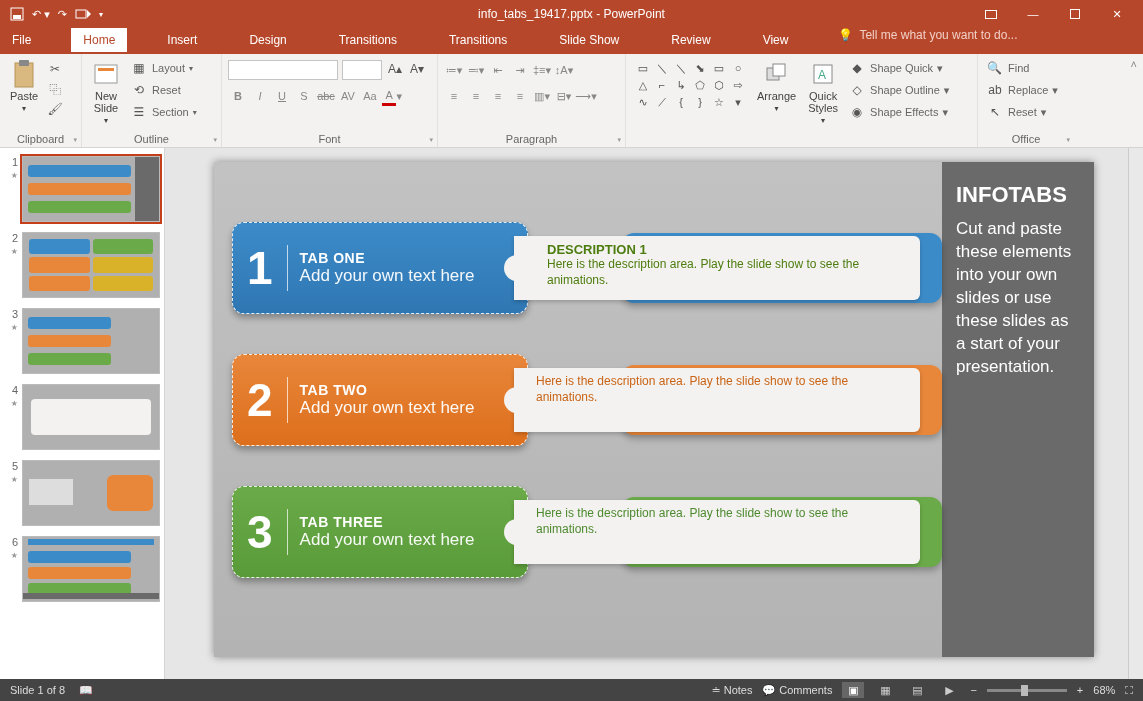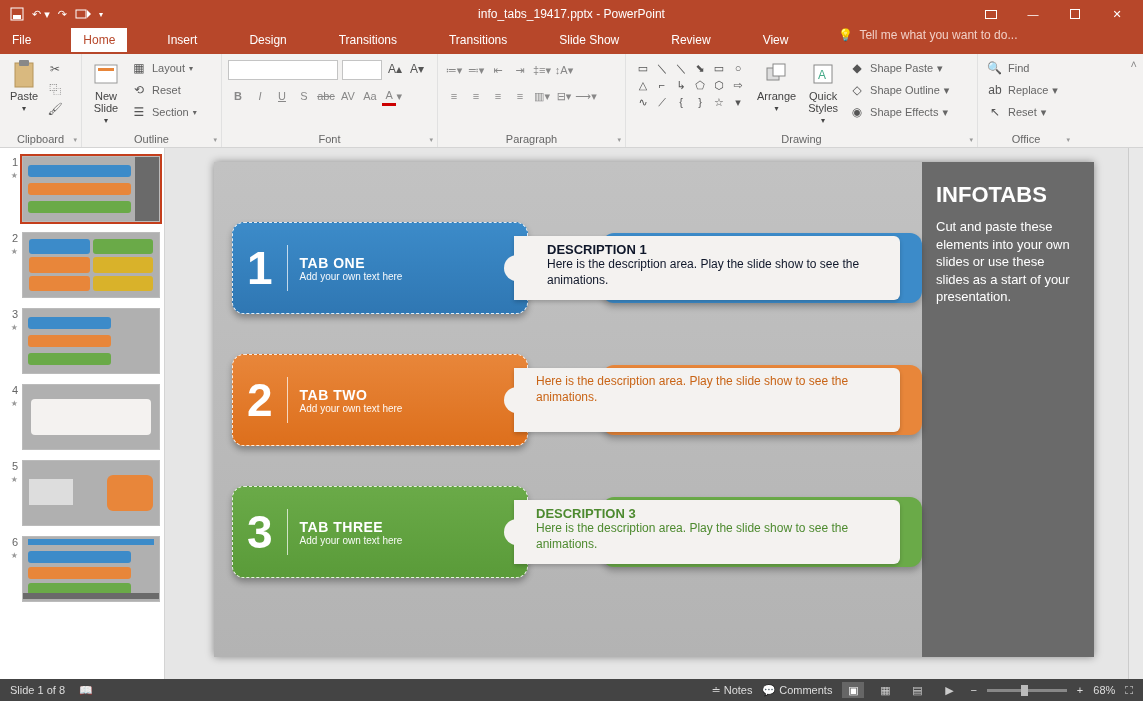--- a/index.html
+++ b/index.html
@@ -48,40 +48,40 @@
 .thumb .num { width: 14px; text-align: right; font-size: 11px; color: #666; }
 .thumb .num .star { color: #999; font-size: 8px; }
 .thumb .mini { flex: 1; height: 66px; border: 1px solid #bbb; background: #b0b0b0; position: relative; overflow: hidden; }
 .thumb.active .mini { outline: 2px solid #c43e1c; outline-offset: 0; }
 .mini .miniside { position: absolute; right: 0; top: 0; bottom: 0; width: 24px; background: #6a6a6a; }
 
 .canvaswrap { flex: 1; display: flex; justify-content: center; align-items: flex-start; padding: 14px 14px; overflow: auto; background: #e6e6e6; position: relative; }
 .canvaswrap::after{ content:""; position:absolute; right:0; top:0; bottom:0; width:14px; background:#e9e9e9; border-left:1px solid #ccc;}
 .slide { width: 880px; height: 495px; background: linear-gradient(to bottom, #c2c2c2 0%, #b3b3b3 100%); box-shadow: 0 0 8px rgba(0,0,0,0.4); display: flex; }
 .slide .content { flex: 1; padding: 60px 0 0 18px; display: flex; flex-direction: column; gap: 40px; }
-.slide .sidebar { width: 172px; background: #6a6a6a; padding: 20px 14px; color: #fff; }
+.slide .sidebar { width: 152px; background: #6a6a6a; padding: 20px 14px; color: #fff; }
 .sidebar h1 { font-size: 22px; font-weight: 700; margin-bottom: 10px; }
-.sidebar p { font-size: 13px; line-height: 1.35; }
+.sidebar p { font-size: 17px; line-height: 1.35; }
 
 .infotab { display: flex; align-items: center; height: 92px; }
 .tabhead { width: 296px; height: 92px; border-radius: 12px; display: flex; align-items: center; padding: 0 14px; color: #fff; position: relative; box-shadow: 0 4px 6px rgba(0,0,0,0.3); border: 1.5px dashed rgba(255,255,255,0.85); }
 .tabhead .bignum { font-size: 46px; font-weight: 700; margin-right: 14px; }
 .tabhead .divider { width: 1px; height: 46px; background: rgba(255,255,255,0.7); margin-right: 12px; }
 .tabhead .txt .t1 { font-size: 14px; font-weight: 700; letter-spacing: 0.5px; }
-.tabhead .txt .t2 { font-size: 10px; opacity: 0.95; }
+.tabhead .txt .t2 { font-size: 17px; opacity: 0.95; }
 .tabbody { position: relative; height: 70px; flex: 1; margin-left: -14px; display: flex; }
 .tabbody .capsule { position: absolute; right: 0; top: 0; bottom: 0; width: 320px; border-radius: 12px; box-shadow: 0 4px 6px rgba(0,0,0,0.25); }
 .tabbody .whitecard { position: relative; background: #f4f2f0; border-radius: 0 6px 6px 0; flex: 1; margin: 3px 22px 3px 0; padding: 6px 12px 6px 22px; box-shadow: 0 2px 4px rgba(0,0,0,0.2); }
 .tabbody .whitecard::before { content:""; position:absolute; left:-10px; top:50%; width:26px; height:26px; background:#f4f2f0; border-radius:50%; transform:translateY(-50%);}
 .tabbody .d1 { font-size: 13px; font-weight: 700; }
 .tabbody .d2 { font-size: 12px; line-height: 1.3; }
 
 .blue .tabhead { background: linear-gradient(to bottom,#3c8bc9,#2f77b3); }
 .blue .capsule { background: #3c8bc9; }
-.blue .d1, .blue .d2 { color: #0f172a; padding-left: 11px; }
+.blue .d1, .blue .d2 { color: #4d7c0f; padding-left: 11px; }
 .orange .tabhead { background: linear-gradient(to bottom,#e8863a,#dd6f1c); }
 .orange .capsule { background: #e8863a; }
 .orange .d1, .orange .d2 { color: #c96416; }
 .green .tabhead { background: linear-gradient(to bottom,#6aaa48,#5a9b39); }
 .green .capsule { background: #6aaa48; }
 .green .d1, .green .d2 { color: #4d8a2f; }
 
 
 .mini .row { position:absolute; left:5px; right:28px; height:12px; border-radius:3px; }
 .m1 .r1{ top:8px; background:#3c8bc9;} .m1 .r2{ top:26px; background:#e8863a;} .m1 .r3{ top:44px; background:#6aaa48;}
@@ -298,26 +298,25 @@
             <svg width="24" height="24">
               <rect x="3" y="3" width="18" height="18" fill="#fff" stroke="#888"></rect>
               <text x="7" y="17" font-size="12" fill="#4a8">A</text>
             </svg>
           </div>
         <span style="white-space:pre;text-align:center;">Quick
 Styles</span>
           <span style="font-size:8px;">▾</span>
       </div>
       <div class="stackcol">
-        <div class="smallrow"><span class="iconcell">◆</span><span>Shape Paste</span> ▾</div>
+        <div class="smallrow"><span class="iconcell">◆</span><span>Shape Quick</span> ▾</div>
         <div class="smallrow"><span class="iconcell">◇</span><span>Shape Outline</span> ▾</div>
         <div class="smallrow"><span class="iconcell">◉</span><span>Shape Effects</span> ▾</div>
       </div>
     </div>
-    <div class="label">Drawing</div>
   </div>
 
   <div class="group" style="width:96px;border-right:none;">
     <div class="controls">
         <div class="stackcol">
       <div class="smallrow">
             <span class="iconcell">🔍</span>
             <span>Find</span>
           </div>
       <div class="smallrow"><span class="iconcell">ab</span><span>Replace</span> ▾</div>
@@ -427,21 +426,20 @@
               <div class="bignum">3</div>
               <div class="divider"></div>
               <div class="txt">
                 <div class="t1">TAB THREE</div>
                 <div class="t2">Add your own text here</div>
               </div>
             </div>
           <div class="tabbody">
               <div class="capsule"></div>
               <div class="whitecard">
-                <div class="d1">DESCRIPTION 3</div>
                 <div class="d2">Here is the description area. Play the slide show to see the animations.</div>
               </div>
             </div>
         </div>
       </div>
       <div class="sidebar">
         <h1>INFOTABS</h1>
         <p>Cut and paste these elements into your own slides or use these slides as a start of your presentation.</p>
       </div>
     </div>

